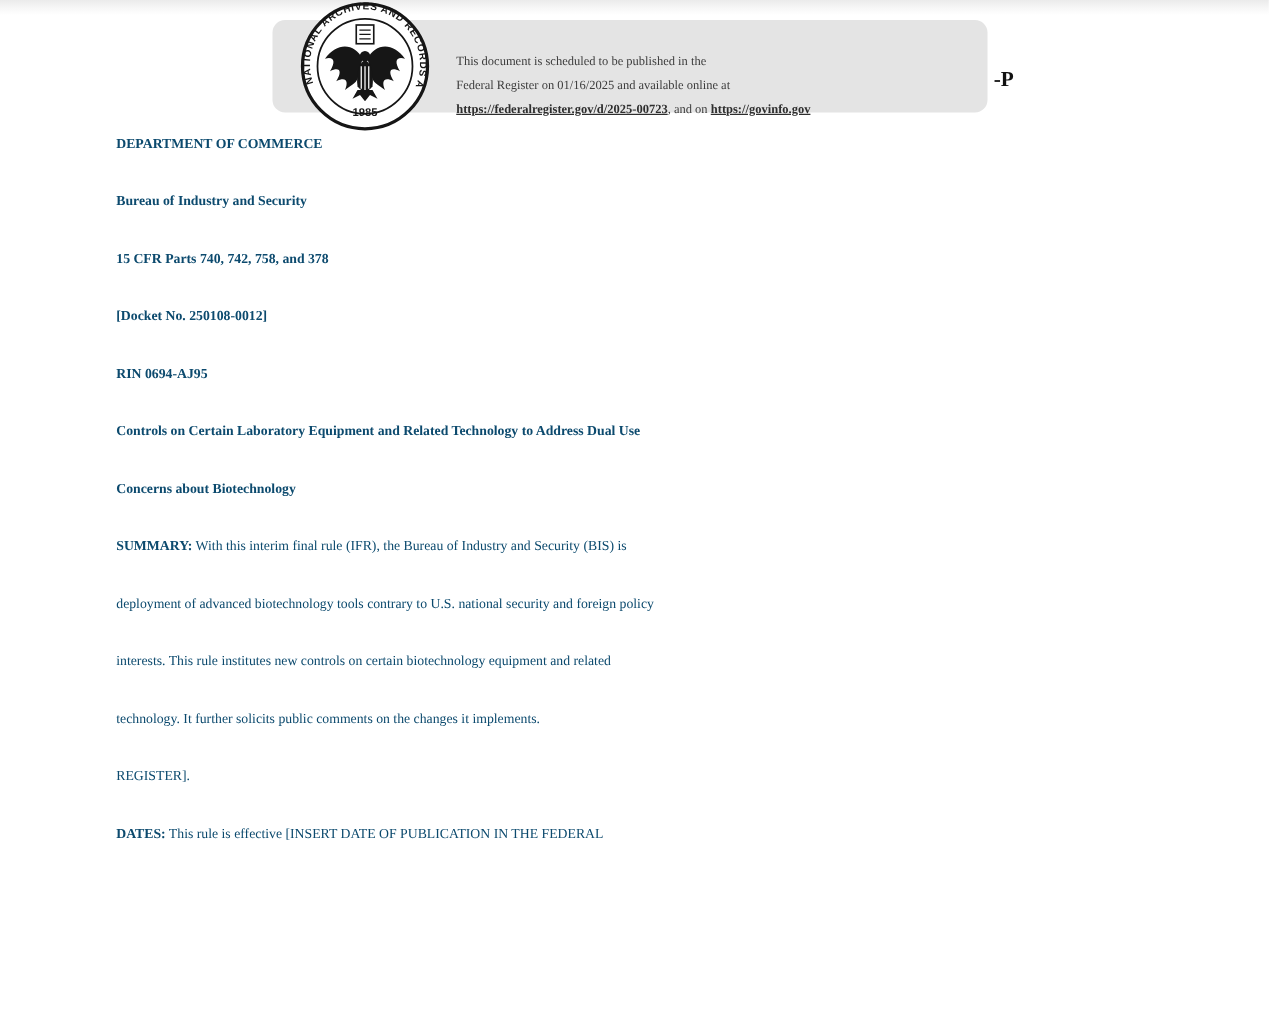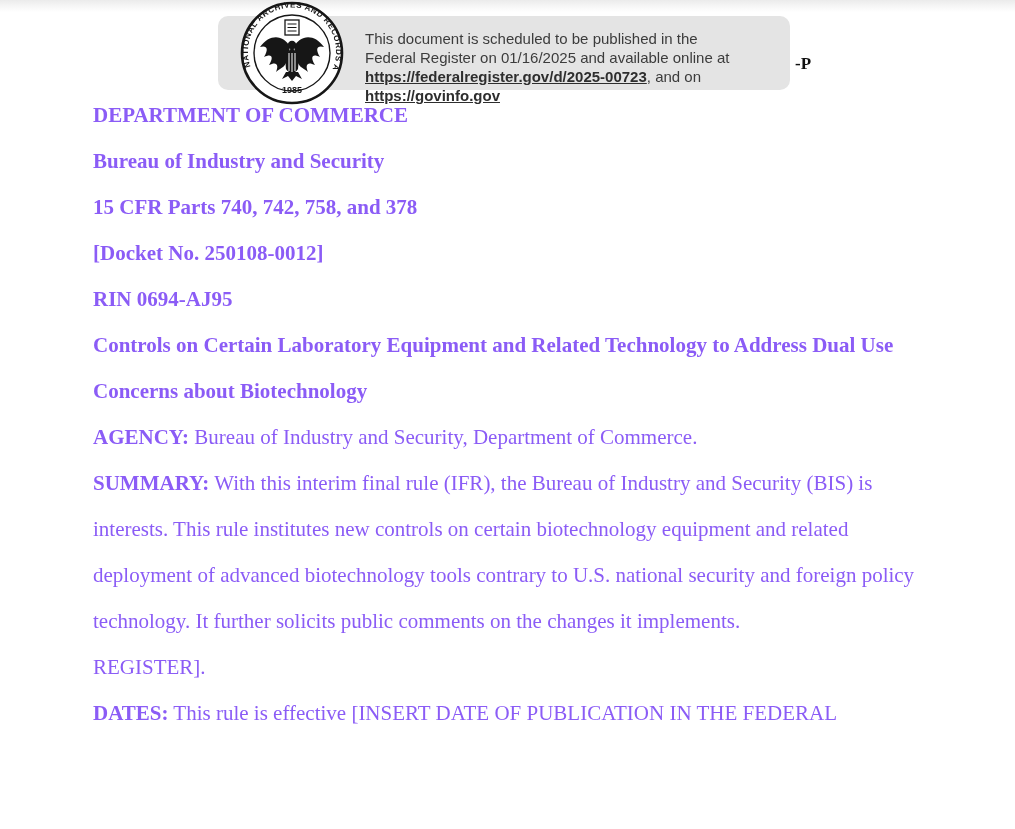--- a/index.html
+++ b/index.html
@@ -24,24 +24,24 @@
   .banner {
     position: absolute;
     left: 218px; top: 16px;
     width: 572px; height: 74px;
     background: #e4e4e4;
     border-radius: 10px;
   }
 
   .banner-text {
     position: absolute;
-    left: 365px; top: 29px;
+    left: 365px; top: 40px;
     width: 440px;
-    font-family: Liberation Sans, sans-serif;
-    font-size: 15px;
+    font-family: Liberation Serif, serif;
+    font-size: 10px;
     line-height: 19px;
     color: #3c3c3c;
   }
   .banner-text .link {
     font-weight: bold;
     text-decoration: underline;
     color: #2e2e2e;
     cursor: pointer;
   }
 
@@ -60,22 +60,22 @@
     position: absolute;
     left: 240px; top: 1px;
     width: 104px; height: 104px;
   }
 
   
   .doc {
     position: absolute;
     left: 93px; top: 92px;
     width: 870px;
-    font-size: 21px;
-    color: #8b5cf6;
+    font-size: 11px;
+    color: #0c4a6e;
   }
   .doc .line {
     height: 46px;
     line-height: 46px;
     white-space: nowrap;
   }
   .doc .bold, .doc strong { font-weight: bold; }
 </style>
 </head>
 <body>
@@ -120,20 +120,19 @@
 <div class="billing-code">-P</div>
 
 <div class="doc">
   <div class="line bold">DEPARTMENT OF COMMERCE</div>
   <div class="line bold">Bureau of Industry and Security</div>
   <div class="line bold">15 CFR Parts 740, 742, 758, and 378</div>
   <div class="line bold">[Docket No. 250108-0012]</div>
   <div class="line bold">RIN 0694-AJ95</div>
   <div class="line bold">Controls on Certain Laboratory Equipment and Related Technology to Address Dual Use</div>
   <div class="line bold">Concerns about Biotechnology</div>
-  <div class="line"><strong>AGENCY:</strong><span> Bureau of Industry and Security, Department of Commerce.</span></div>
   <div class="line"><strong>SUMMARY:</strong><span> With this interim final rule (IFR), the Bureau of Industry and Security (BIS) is</span></div>
+  <div class="line">deployment of advanced biotechnology tools contrary to U.S. national security and foreign policy</div>
   <div class="line">interests. This rule institutes new controls on certain biotechnology equipment and related</div>
-  <div class="line">deployment of advanced biotechnology tools contrary to U.S. national security and foreign policy</div>
   <div class="line">technology. It further solicits public comments on the changes it implements.</div>
   <div class="line">REGISTER].</div>
   <div class="line"><strong>DATES:</strong><span> This rule is effective [INSERT DATE OF PUBLICATION IN THE FEDERAL</span></div>
 </div>
 
 </body></html>

